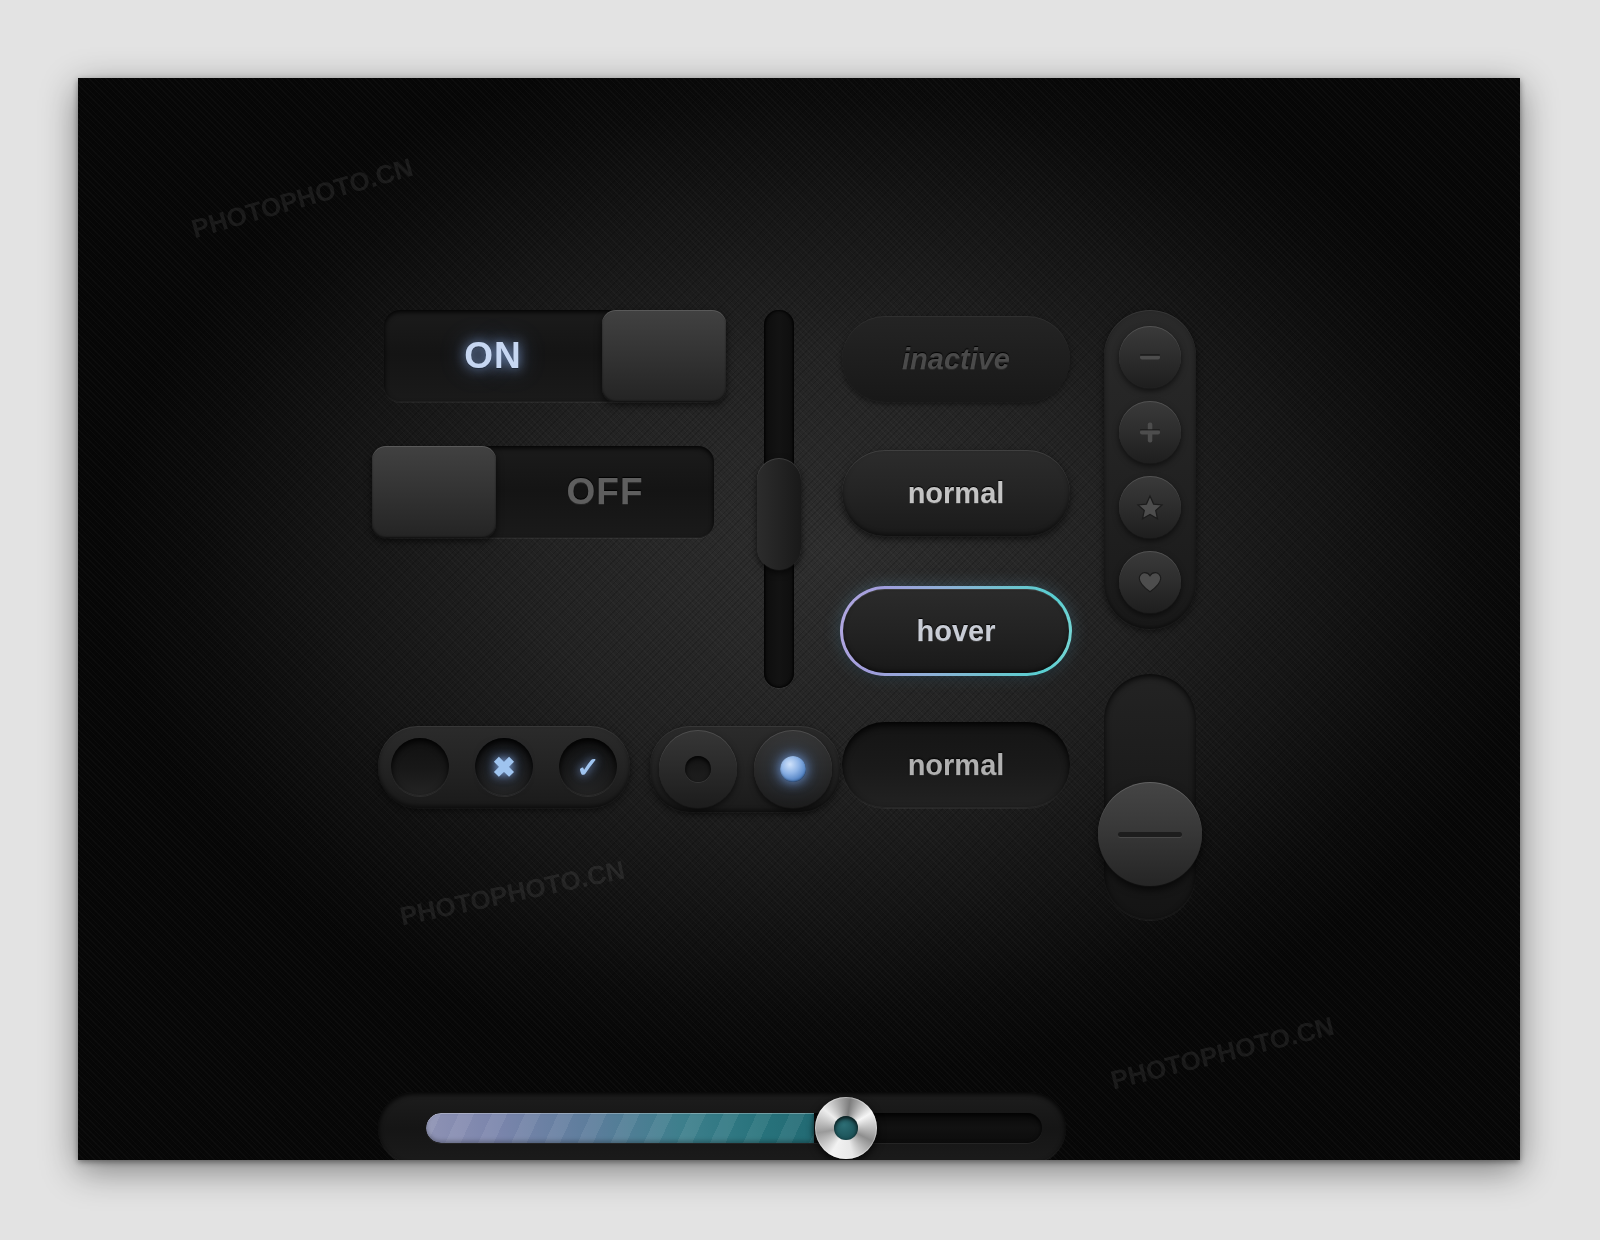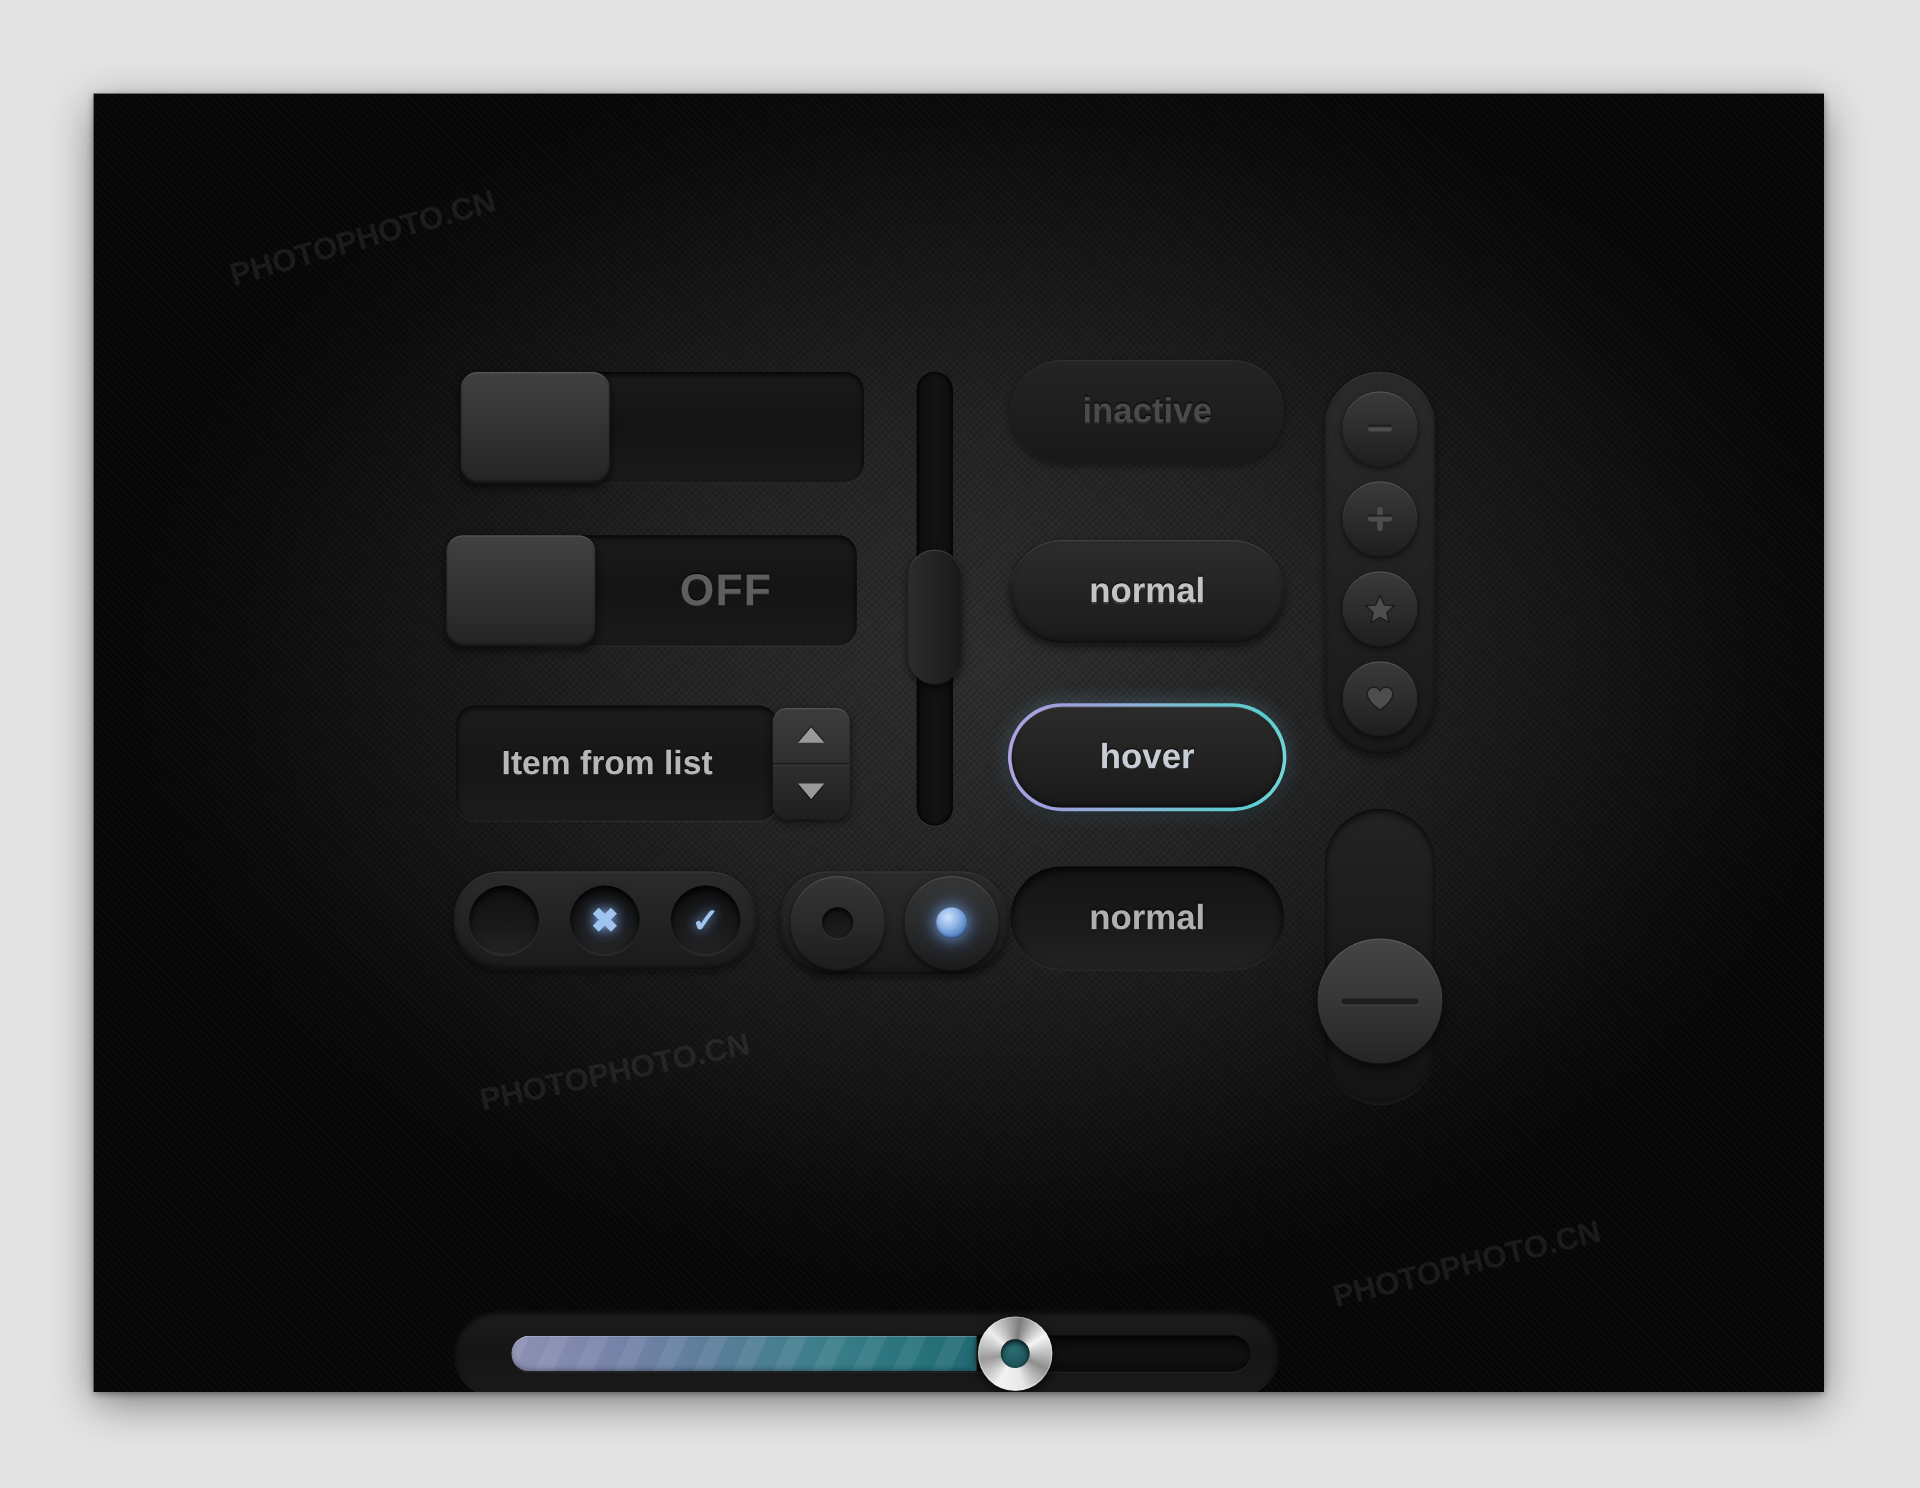--- a/index.html
+++ b/index.html
@@ -296,41 +296,29 @@
       <span>PHOTOPHOTO.CN</span>
     </div>
     <div class="wm" style="left:320px;top:800px;font-size:26px;transform:rotate(-12deg);">
       <span>PHOTOPHOTO.CN</span>
     </div>
     <div class="wm" style="left:1030px;top:960px;font-size:26px;transform:rotate(-14deg);">
       <span>PHOTOPHOTO.CN</span>
     </div>
 
     <div class="abs toggle" style="left:306px;top:232px;width:336px;height:92px;">
+      <div class="toggle-label lbl-on">ON</div>
       <div class="knob" style="margin-right:-6px;"></div>
     </div>
 
     <div class="abs toggle" style="left:300px;top:368px;width:336px;height:92px;">
       <div class="knob" style="margin-left:-6px;"></div>
       <div class="toggle-label lbl-off">OFF</div>
     </div>
 
-    <div class="abs select-wrap" style="left:302px;top:510px;">
-      <div class="select-field">
-        <span class="select-text">Item from list</span>
-      </div>
-      <div class="stepper">
-        <div class="step-half">
-          <span class="arrow-up"></span>
-        </div>
-        <div class="step-half">
-          <span class="arrow-down"></span>
-        </div>
-      </div>
-    </div>
 
     <div class="abs pill-group" style="left:300px;top:648px;width:252px;height:82px;">
       <div class="cb cb-empty"></div>
       <div class="cb">
         <span class="cb-glyph">✖</span>
       </div>
       <div class="cb">
         <span class="cb-glyph">✓</span>
       </div>
     </div>
@@ -341,21 +329,21 @@
       </div>
       <div class="radio">
         <span class="radio-dot on"></span>
       </div>
     </div>
 
     <div class="abs vtrack" style="left:686px;top:232px;">
       <div class="vthumb" style="top:148px;"></div>
     </div>
 
-    <div class="abs btn btn-inactive" style="left:764px;top:222px;">
+    <div class="abs btn btn-inactive" style="left:764px;top:238px;font-style:italic;">
       <span class="txt-inactive">inactive</span>
     </div>
 
     <div class="abs btn-hover-wrap" style="left:762px;top:508px;">
       <div class="btn-hover-inner">
         <span class="txt-hover">hover</span>
       </div>
     </div>
 
     <div class="abs btn btn-normalish" style="left:764px;top:372px;">

